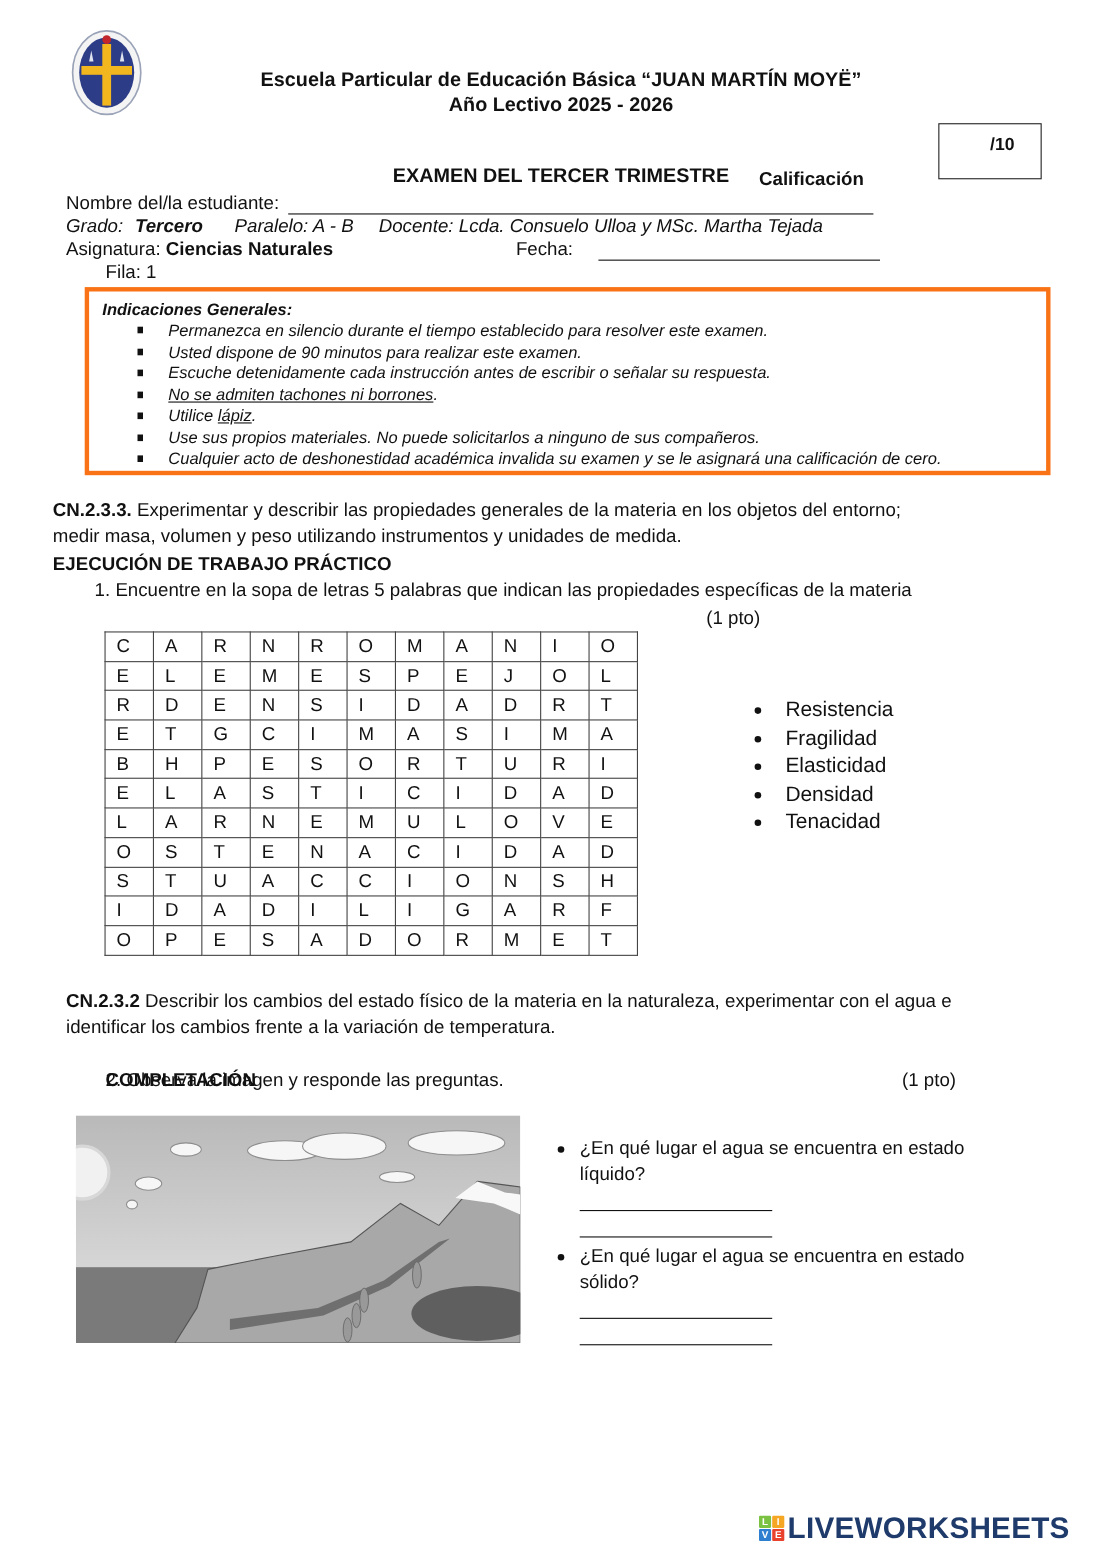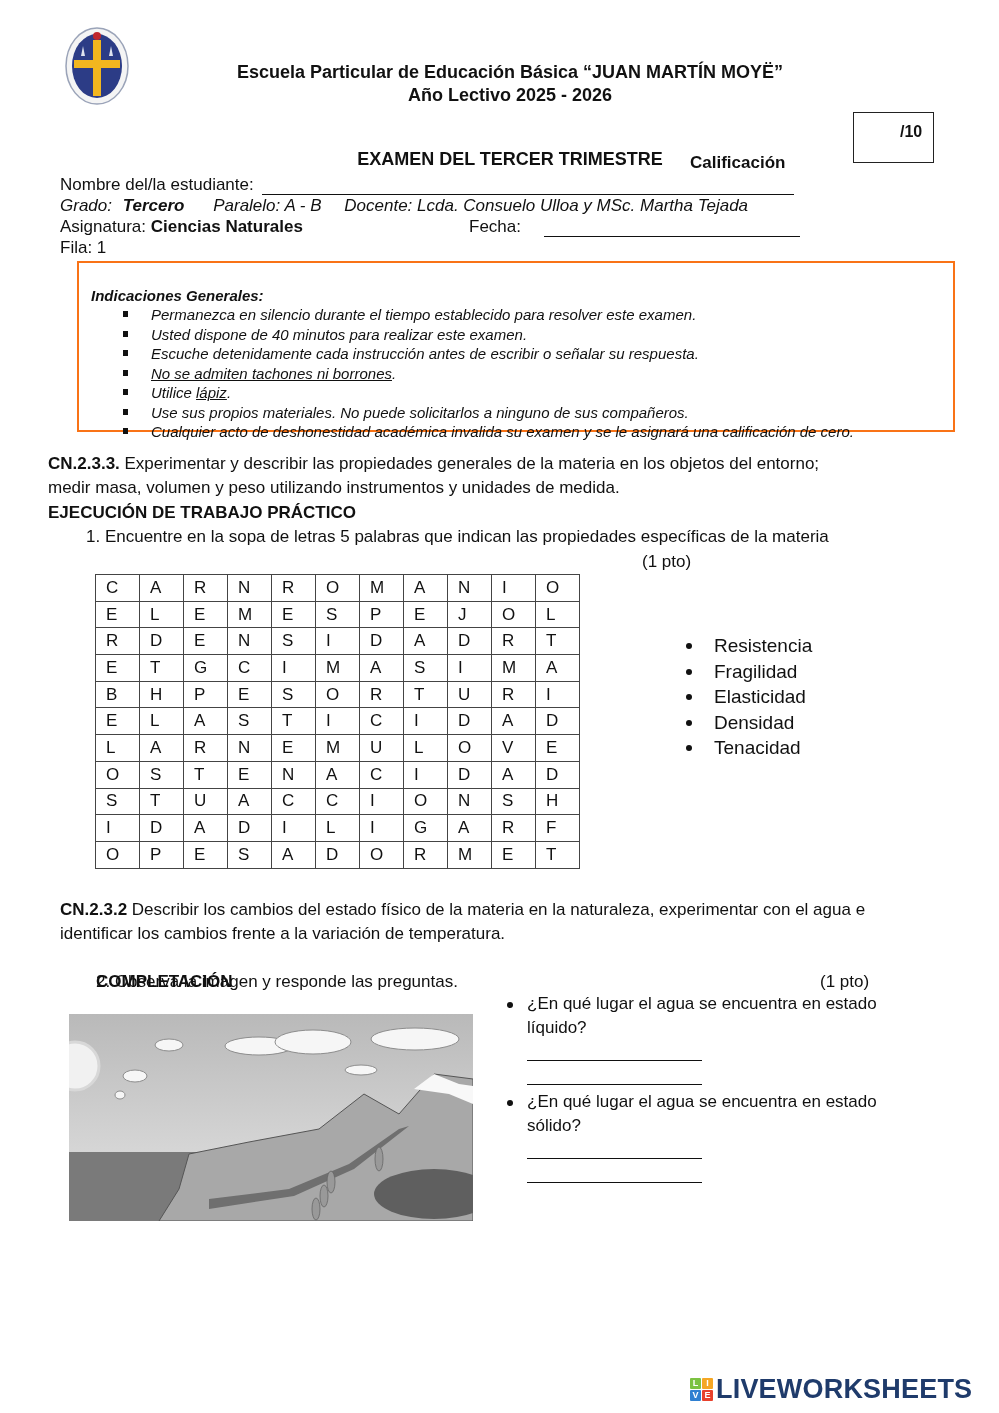--- a/index.html
+++ b/index.html
@@ -3,30 +3,30 @@
 <meta charset="utf-8">
 <style>
   * { box-sizing: border-box; margin: 0; padding: 0; }
   html, body { width: 999px; height: 1413px; background: #ffffff; overflow: hidden; }
   body { position: relative; font-family: "Liberation Sans", sans-serif; color: #111; }
   .abs { position: absolute; }
 
   
   .logo { left: 64px; top: 22px; width: 66px; height: 84px; }
   .hdr { left: 160px; width: 700px; text-align: center; font-weight: bold; font-size: 18px; line-height: 22px; }
-  .grade-box { left: 853px; top: 112px; width: 81px; height: 51px; border: 1px solid #222; }
+  .grade-box { left: 853px; top: 112px; width: 94px; height: 51px; border: 1px solid #222; }
   .grade-box span { position: absolute; left: 46px; top: 10px; font-weight: bold; font-size: 16px; }
   .calif { left: 690px; top: 153px; font-weight: bold; font-size: 17px; }
 
   
   .info { left: 60px; font-size: 17px; line-height: 21px; white-space: nowrap; }
   .uline { display: inline-block; border-bottom: 1px solid #111; vertical-align: bottom; }
 
   
-  .instr { left: 77px; top: 261px; width: 878px; height: 171px; border: 2px solid #f97316; padding: 24px 0 0 12px; font-style: italic; font-size: 15px; }
+  .instr { left: 77px; top: 261px; width: 878px; height: 171px; border: 4px solid #f97316; padding: 8px 0 0 12px; font-style: italic; font-size: 15px; }
   .instr h3 { font-size: 15px; font-weight: bold; font-style: italic; line-height: 18px; }
   .instr ul { list-style: none; padding-left: 32px; }
   .instr li { line-height: 19.5px; position: relative; padding-left: 28px; }
   .instr li::before { content: ""; position: absolute; left: 0; top: 6px; width: 5px; height: 6px; background: #111; }
   .u { text-decoration: underline; }
 
   
   .para { font-size: 17px; line-height: 24px; }
   .b { font-weight: bold; }
 
@@ -34,21 +34,21 @@
   table.ws { left: 95px; top: 574px; border-collapse: collapse; }
   table.ws td { width: 44px; height: 26.7px; border: 1px solid #444; font-size: 17px; padding-left: 10px; vertical-align: middle; }
 
   .wordlist { left: 686px; top: 633px; font-size: 19px; }
   .wordlist li { list-style: none; line-height: 25.6px; position: relative; padding-left: 28px; }
   .wordlist li::before { content: ""; position: absolute; left: 0; top: 10px; width: 6px; height: 6px; border-radius: 50%; background: #111; }
 
   
   .scene { left: 69px; top: 1014px; width: 404px; height: 207px; }
 
-  .qs { left: 505px; top: 992px; width: 420px; font-size: 17px; }
+  .qs { left: 505px; top: 1032px; width: 420px; font-size: 17px; }
   .q { position: relative; padding-left: 22px; line-height: 24px; }
   .q::before { content: ""; position: absolute; left: 2px; top: 10px; width: 6px; height: 6px; border-radius: 50%; background: #111; }
   .ans { margin-left: 22px; width: 175px; border-bottom: 1px solid #111; height: 1px; }
 
   .lw { left: 690px; top: 1374px; display: flex; align-items: center; }
   .lw-grid { display: grid; grid-template-columns: 11px 11px; grid-template-rows: 11px 11px; gap: 1px; margin-right: 3px; }
   .lw-grid div { font-size: 9px; color: #fff; font-weight: bold; text-align: center; line-height: 11px; border-radius: 1px; }
   .lw-text { font-weight: bold; font-size: 27px; color: #1f3b6b; letter-spacing: 0.2px; }
 </style>
 </head>
@@ -85,27 +85,27 @@
   <span style="margin-left:18px;">Docente: Lcda. Consuelo Ulloa y MSc. Martha Tejada</span>
 </div>
 <div class="abs info" style="top:216px;">
   <span>Asignatura:</span>
   <span class="b">Ciencias Naturales</span>
 </div>
 <div class="abs info" style="top:216px; left:469px;">
   <span>Fecha:</span>
   <span class="uline" style="width:256px; height:19px; margin-left:18px;"></span>
 </div>
-<div class="abs info" style="top:237px;">Fila: 1</div>
+<div class="abs info" style="top:237px;margin-left:36px;">Fila: 1</div>
 
 <div class="abs instr">
   <h3>Indicaciones Generales:</h3>
   <ul>
     <li>Permanezca en silencio durante el tiempo establecido para resolver este examen.</li>
-    <li>Usted dispone de 40 minutos para realizar este examen.</li>
+    <li>Usted dispone de 90 minutos para realizar este examen.</li>
     <li>Escuche detenidamente cada instrucción antes de escribir o señalar su respuesta.</li>
     <li><span class="u">No se admiten tachones ni borrones</span><span>.</span></li>
     <li><span>Utilice </span><span class="u">lápiz</span><span>.</span></li>
     <li>Use sus propios materiales. No puede solicitarlos a ninguno de sus compañeros.</li>
     <li>Cualquier acto de deshonestidad académica invalida su examen y se le asignará una calificación de cero.</li>
   </ul>
 </div>
 
 <div class="abs para" style="left:48px; top:452px;">
   <span class="b">CN.2.3.3.</span><span> Experimentar y describir las propiedades generales de la materia en los objetos del entorno;</span><br>

